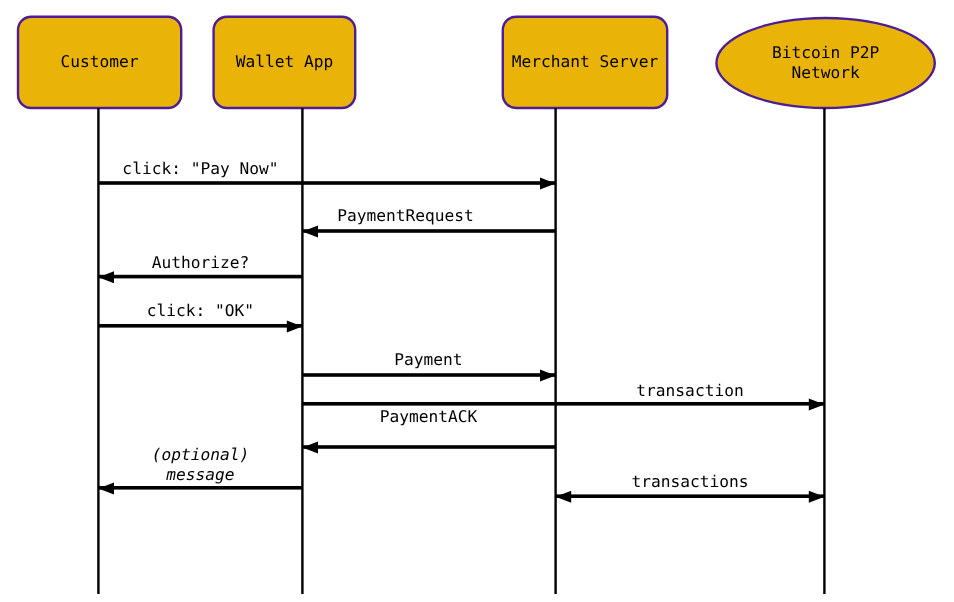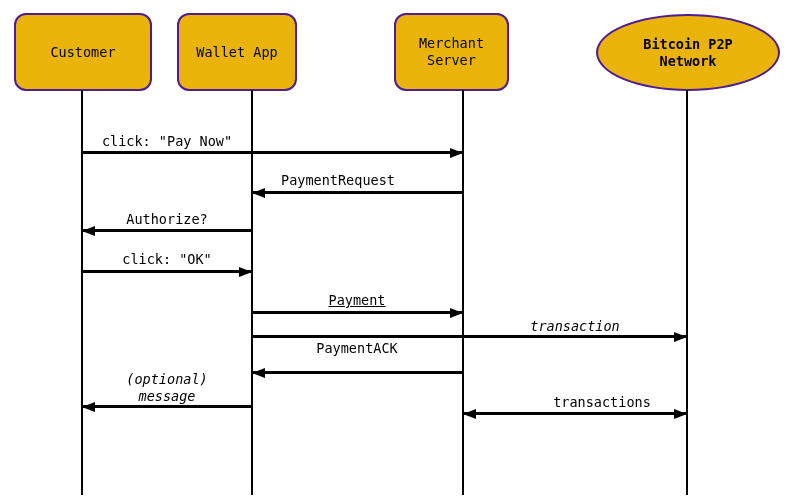--- a/index.html
+++ b/index.html
@@ -22,22 +22,22 @@
     display: flex;
     align-items: center;
     justify-content: center;
     text-align: center;
     font-size: 13.5px;
     line-height: 17px;
     white-space: pre-line;
   }
   .pos-customer { left: 14px;  top: 13px; width: 138px; height: 78px; border-radius: 12px; }
   .pos-wallet   { left: 177px; top: 13px; width: 120px; height: 78px; border-radius: 12px; }
-  .pos-merchant { left: 394px; top: 13px; width: 115px; height: 78px; border-radius: 12px; }
-  .pos-network  { left: 596px; top: 14px; width: 184px; height: 77px; border-radius: 50%; font-weight: bold; }
+  .pos-merchant { left: 418px; top: 13px; width: 139px; height: 78px; border-radius: 12px; }
+  .pos-network  { left: 596px; top: 14px; width: 184px; height: 77px; border-radius: 50%; }
   
   .lifeline {
     position: absolute;
     width: 2px;
     top: 90px;
     height: 405px;
     background: #000000;
   }
   .ll-customer { left: 81px; }
   .ll-wallet   { left: 251px; }
@@ -83,38 +83,38 @@
   .m3-line  { left: 82px;  top: 229px; width: 170px; }
   .m3-ah    { left: 82px;  top: 226px; }
   .m3-label { left: 167px; top: 211px; text-align: center; }
   
   .m4-line  { left: 82px;  top: 270px; width: 170px; }
   .m4-ah    { left: 239px; top: 267px; }
   .m4-label { left: 167px; top: 251px; }
   
   .m5-line  { left: 252px; top: 311px; width: 211px; }
   .m5-ah    { left: 450px; top: 308px; }
-  .m5-label { left: 357px; top: 292px; text-decoration: underline; }
+  .m5-label { left: 357px; top: 292px; }
   
   .m6-line  { left: 252px; top: 335px; width: 435px; }
   .m6-ah    { left: 674px; top: 332px; }
-  .m6-label { left: 575px; top: 318px; font-style: italic; }
+  .m6-label { left: 575px; top: 318px; }
   
   .m7-line  { left: 252px; top: 371px; width: 211px; }
   .m7-ah    { left: 252px; top: 368px; }
   .m7-label { left: 357px; top: 340px; }
   
   .m8-line  { left: 82px;  top: 405px; width: 170px; }
   .m8-ah    { left: 82px;  top: 402px; }
   .m8-label { left: 167px; top: 371px; font-style: italic; }
   
   .m9-line  { left: 463px; top: 412px; width: 224px; }
   .m9-ah-l  { left: 463px; top: 409px; }
   .m9-ah-r  { left: 674px; top: 409px; }
-  .m9-label { left: 575px; top: 394px; margin-left: 27px; }
+  .m9-label { left: 575px; top: 394px; }
 </style>
 </head>
 <body>
 
 <div class="canvas">
 
   <div class="actor pos-customer">
     <span>Customer</span>
   </div>
   <div class="actor pos-wallet">

